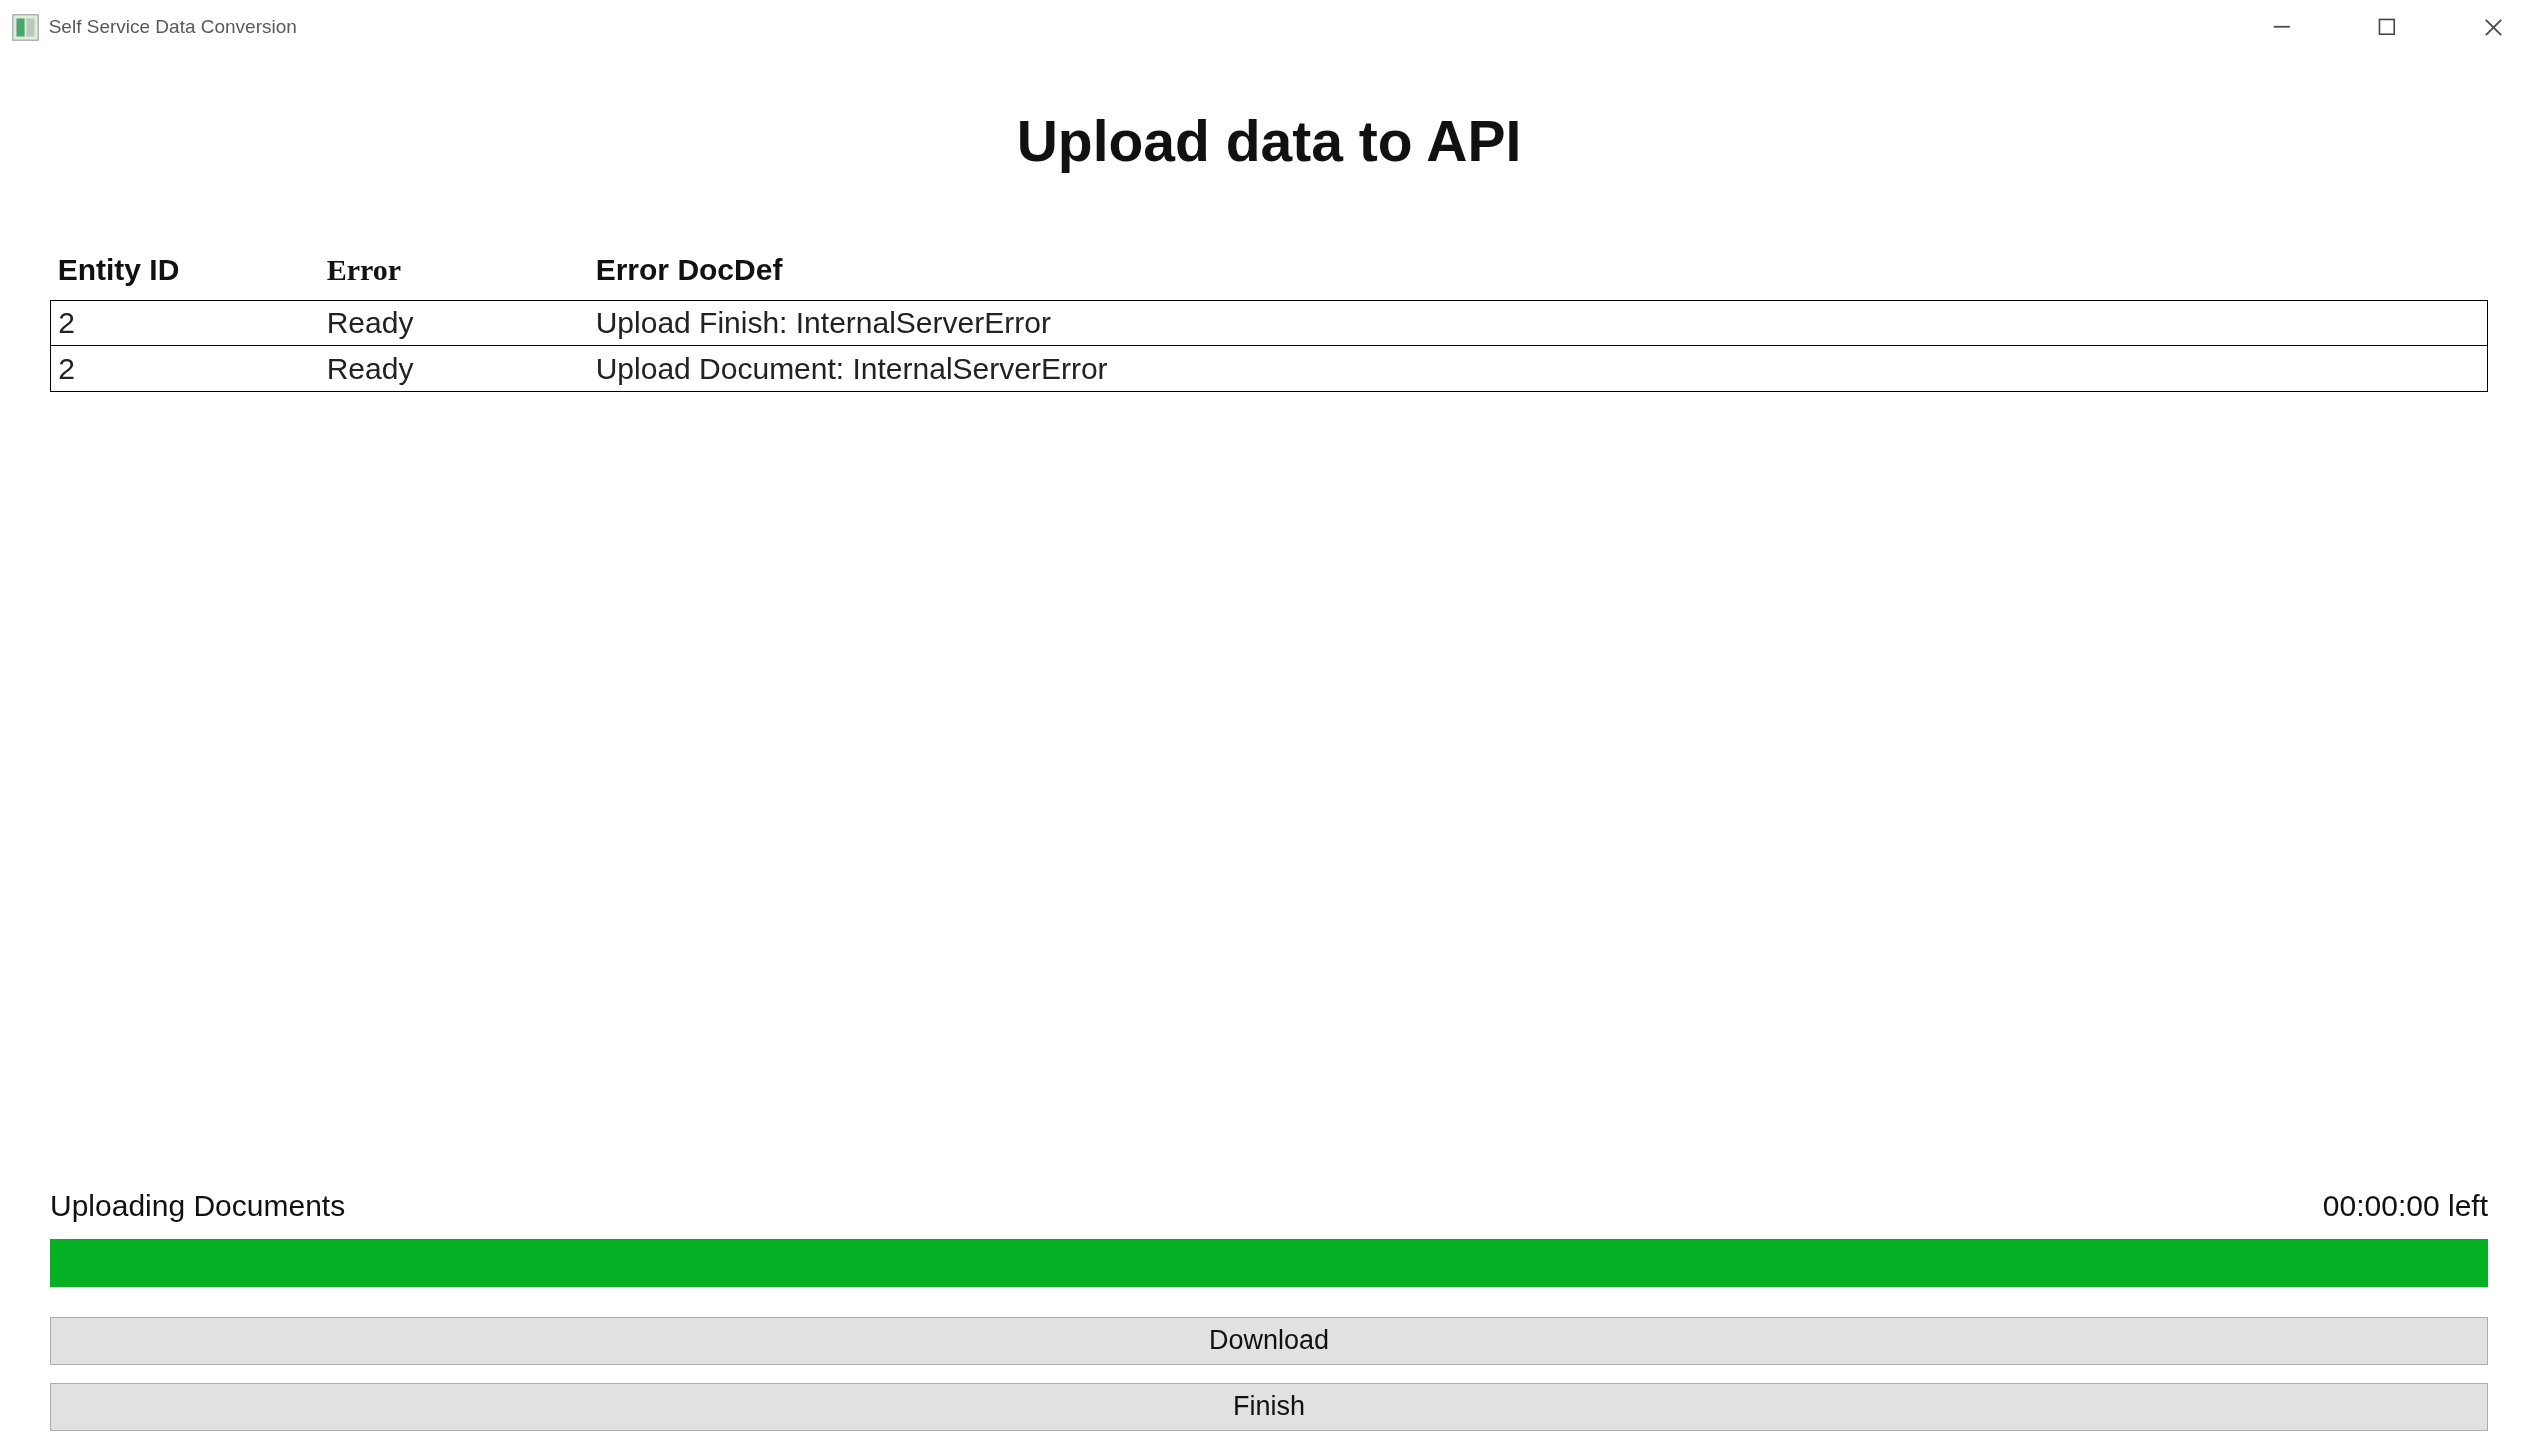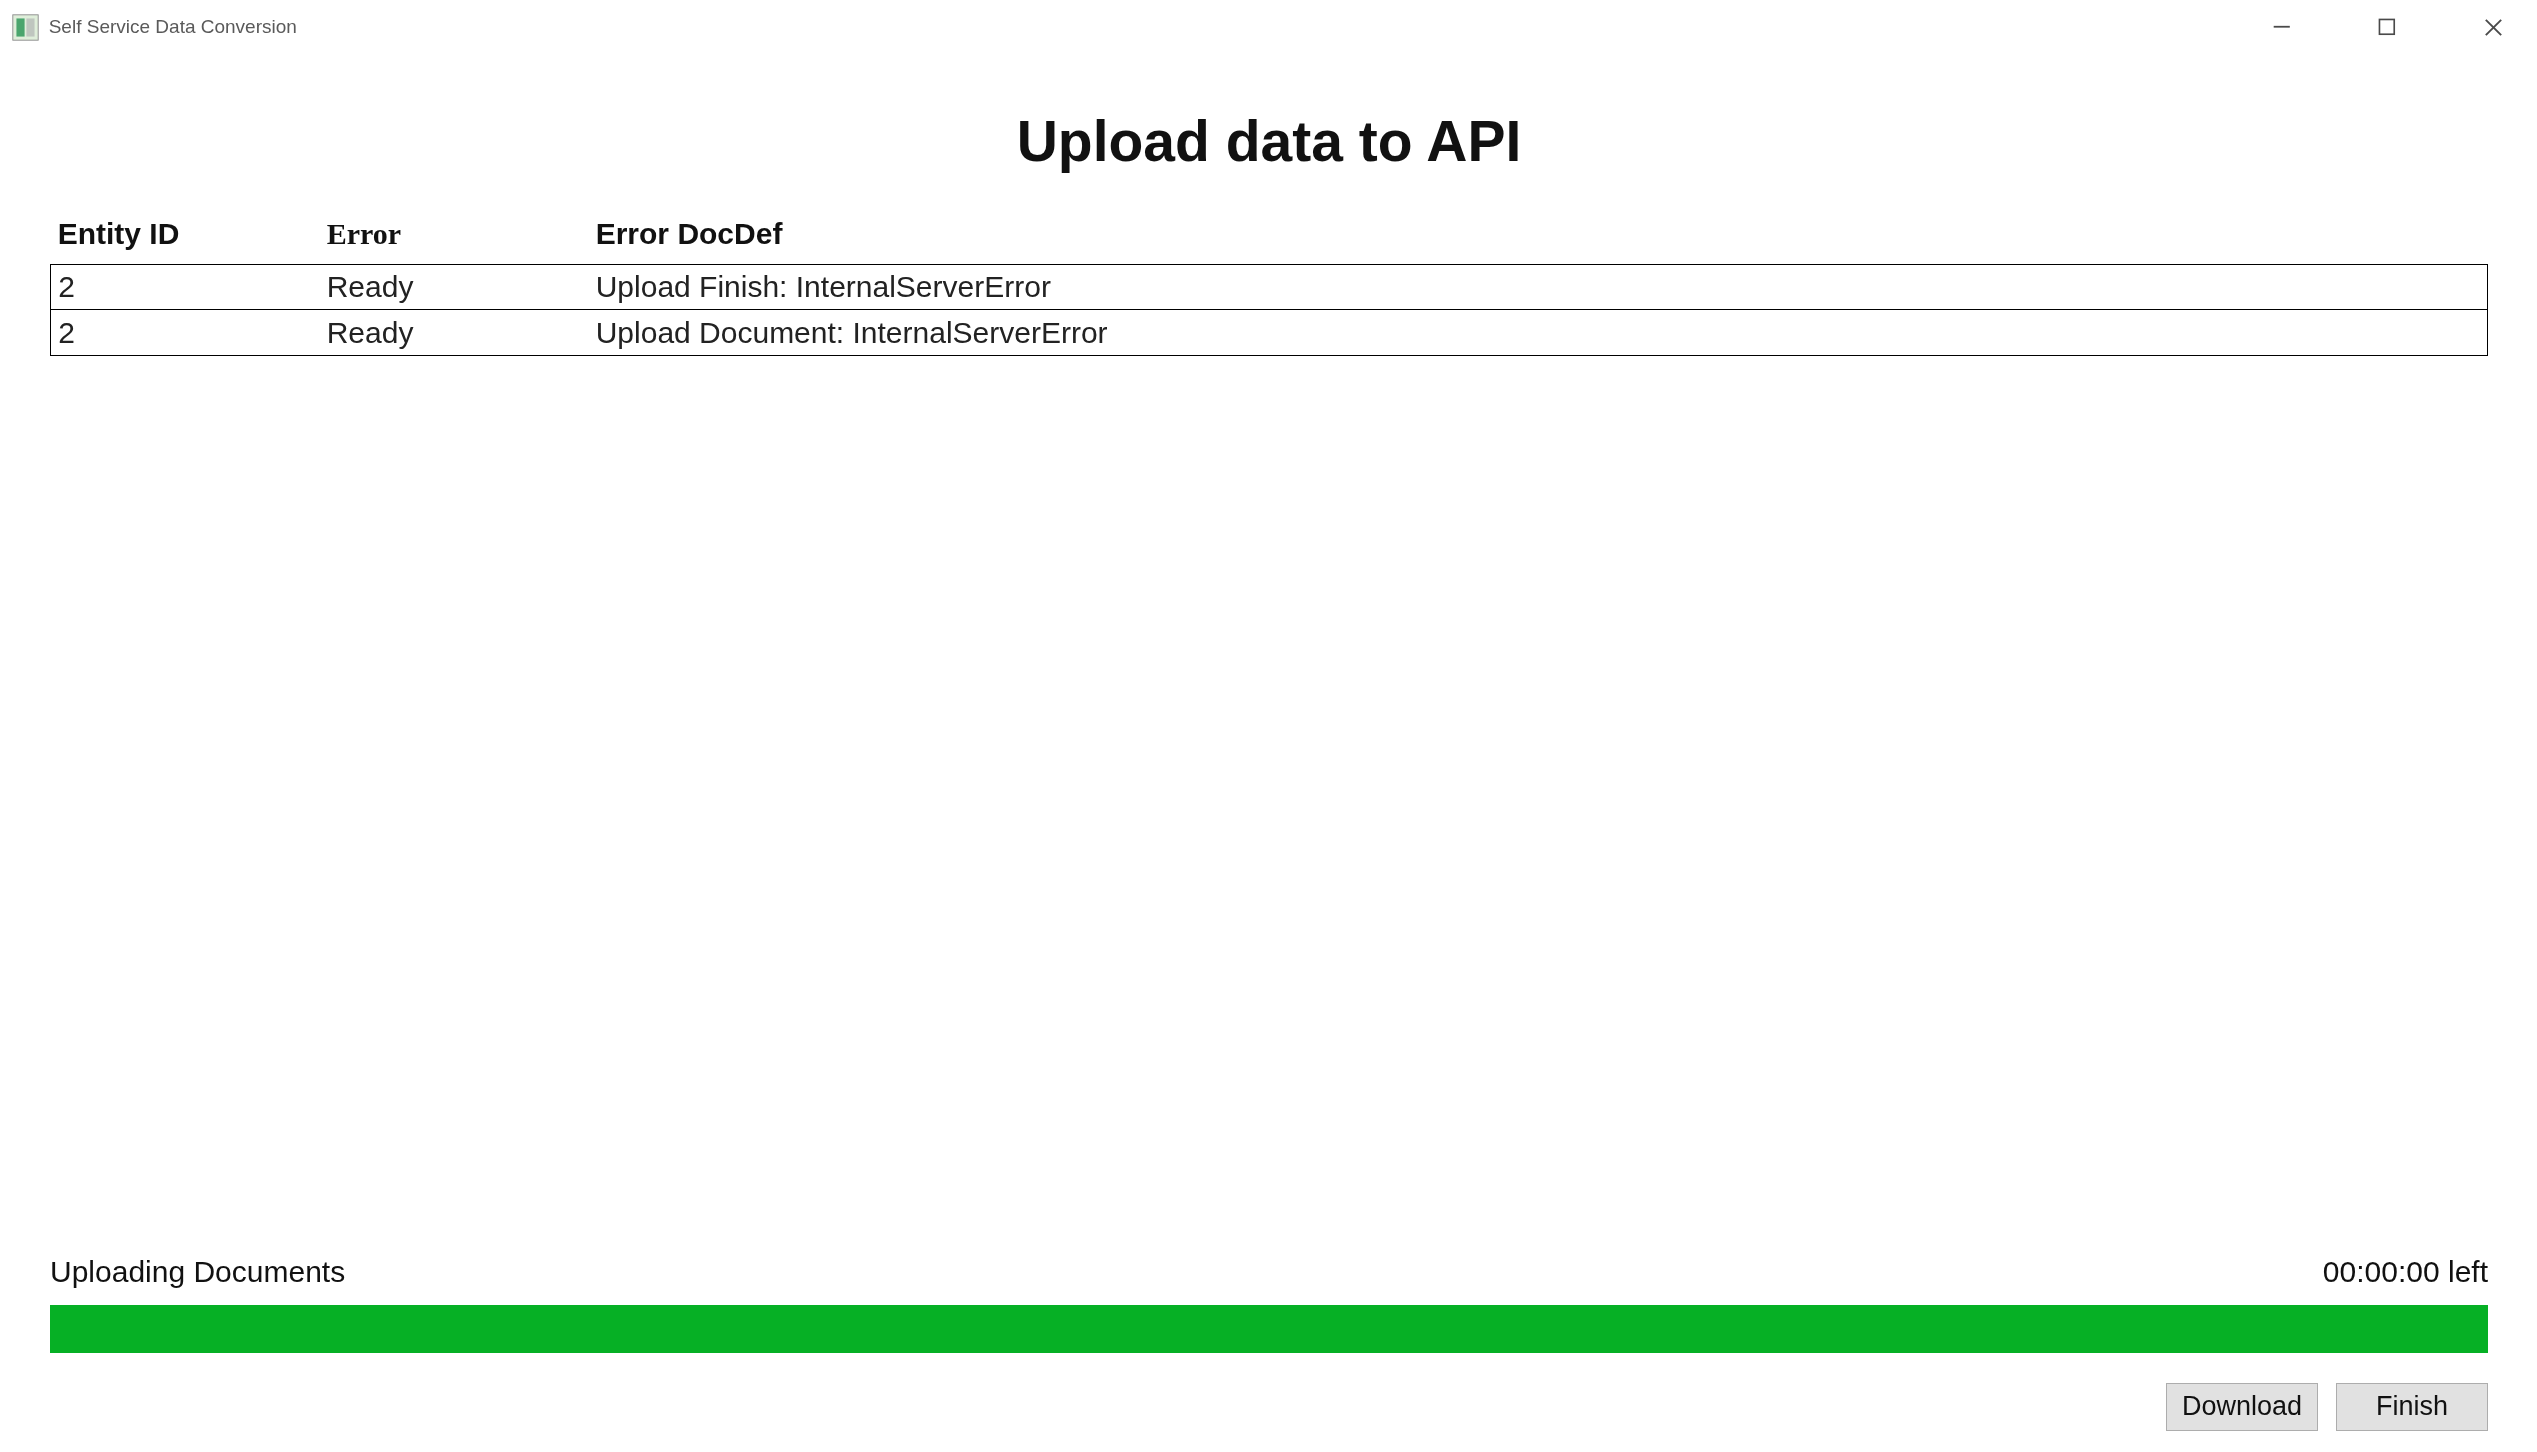--- a/index.html
+++ b/index.html
@@ -67,20 +67,21 @@
     .page-title {
       text-align: center;
       font-size: 57px;
       font-weight: 700;
       color: #111;
       margin-top: 54px;
       margin-bottom: 36px;
     }
     .table-wrapper {
       width: 100%;
+      margin-top: 36px;
     }
     table.error-table {
       width: 100%;
       border-collapse: collapse;
     }
     .error-table th {
       text-align: left;
       font-size: 30px;
       font-weight: 700;
       color: #111;
@@ -117,20 +118,21 @@
     .progress-bar {
       width: 100%;
       height: 48px;
       background: #06b025;
     }
     .buttons-row {
       display: flex;
       justify-content: flex-end;
       gap: 18px;
       margin-top: 30px;
+      flex-direction: column;
     }
     .btn {
       min-width: 152px;
       height: 48px;
       background: #e1e1e1;
       border: 1.8px solid #adadad;
       font-size: 27px;
       color: #111;
       cursor: pointer;
       display: flex;

